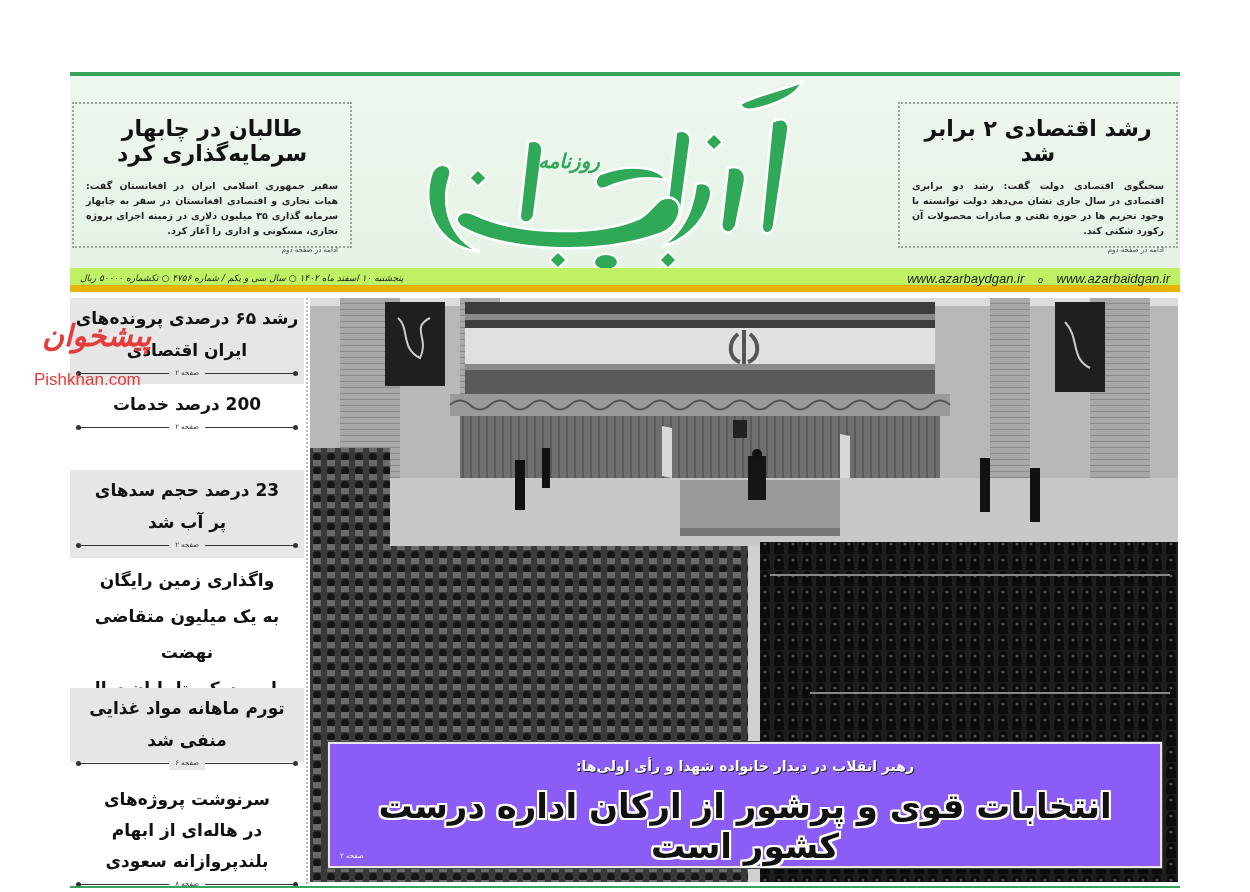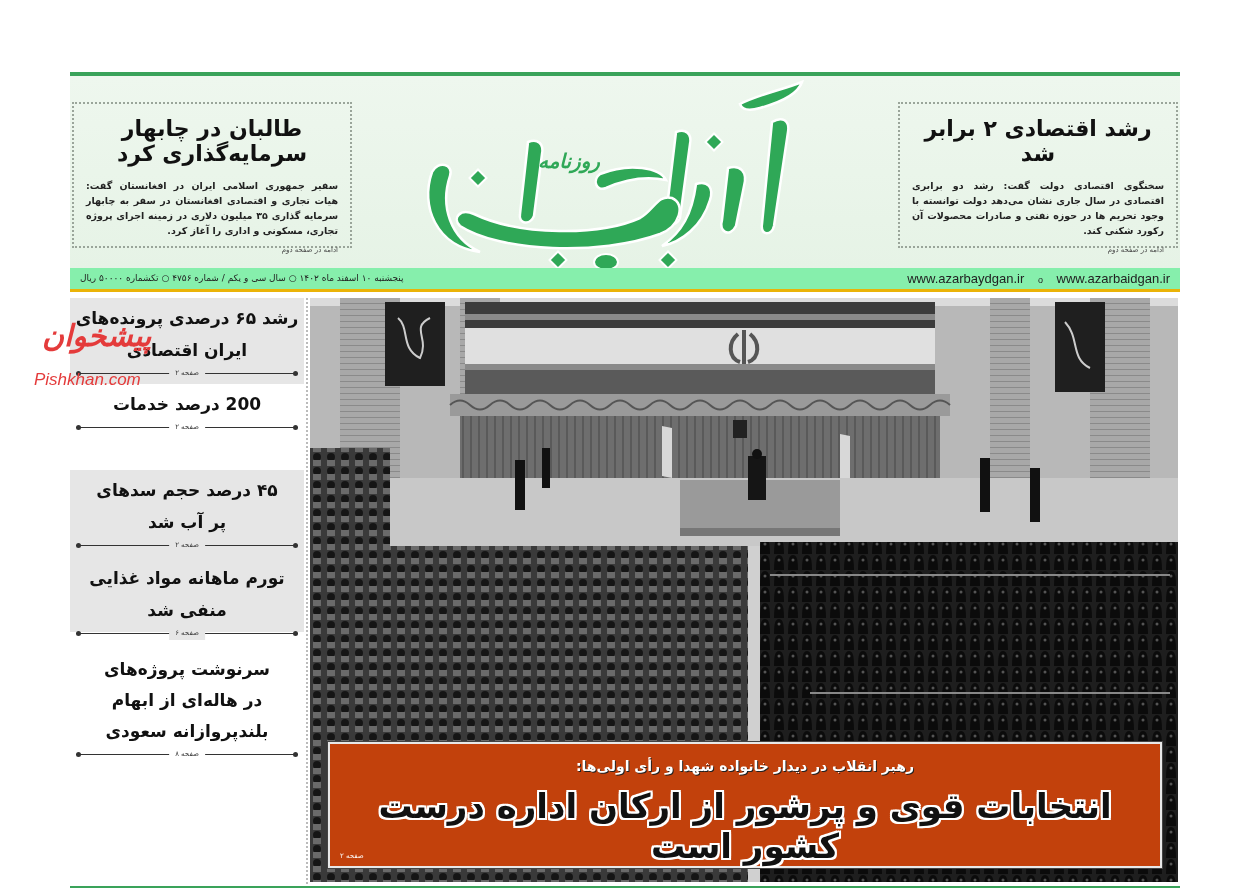--- a/index.html
+++ b/index.html
@@ -30,21 +30,21 @@
     font-size: 7px; color: #444; margin-top: 8px;
   }
 
   .logo-wrap {
     position: absolute; left: 340px; top: 0; width: 430px; height: 196px;
   }
   .logo-svg { position: absolute; left: 0; top: 0; }
 
   .dateline {
     position: absolute; left: 70px; top: 268px; width: 1110px; height: 24px;
-    border-bottom: 3px solid #eab308; background: #86efac;
+    border-bottom: 7px solid #eab308; background: #bef264; font-style: italic;
   }
   .dateline .date {
     position: absolute; left: 10px; top: 5px; direction: rtl;
     font-size: 9px; color: #222; font-family: "DejaVu Sans", sans-serif;
   }
   .dateline .sites {
     position: absolute; right: 10px; top: 3px; font-size: 13px; color: #222;
     font-family: "Liberation Sans", sans-serif;
   }
   .dateline .sites .sep { display: inline-block; margin: 0 10px; font-size: 9px; }
@@ -80,38 +80,37 @@
   .watermark {
     position: absolute; left: 34px; top: 318px; width: 130px; height: 80px; pointer-events: none;
   }
   .watermark .wm-fa {
     position: absolute; left: 8px; top: 0; font-size: 30px; color: #e43b3b; font-weight: bold;
     direction: rtl; font-family: "DejaVu Serif", serif; font-style: italic;
   }
   .watermark .wm-en {
     position: absolute; left: 0; top: 52px; font-size: 17px; color: #e43b3b;
     font-family: "Liberation Sans", sans-serif;
-    font-style: italic;
   }
 
   .vsep {
     position: absolute; left: 306px; top: 298px; width: 0; height: 586px;
     border-left: 2px dotted #bbb;
   }
 
   
   .photo {
     position: absolute; left: 310px; top: 298px; width: 868px; height: 584px;
     background: #2a2a2a; overflow: hidden;
   }
   .photo svg { display: block; }
 
   .caption-box {
     position: absolute; left: 328px; top: 742px; width: 834px; height: 126px;
-    background: #c2410c; border: 2px solid #e8e8e8; outline: 1px solid #444;
+    background: #8b5cf6; border: 2px solid #e8e8e8; outline: 1px solid #444;
     direction: rtl; text-align: center;
   }
   .caption-box .kicker {
     font-family: "DejaVu Sans", sans-serif; font-size: 14px; color: #fff; font-weight: bold;
     margin-top: 14px; text-shadow: 1px 1px 0 #222;
   }
   .caption-box .headline {
     font-family: "DejaVu Sans", sans-serif; font-size: 34px; color: #111; font-weight: bold;
     margin-top: 12px; letter-spacing: -1px;
     text-shadow: -2px -2px 0 #fff, 2px -2px 0 #fff, -2px 2px 0 #fff, 2px 2px 0 #fff,
@@ -208,31 +207,44 @@
     <div class="divider">
       <div class="line"></div>
       <div class="dot" style="left:0"></div>
       <div class="dot" style="right:0"></div>
       <div class="pg">صفحه ۲</div>
     </div>
   </div>
 
   <div class="story shaded" style="height:88px;">
     <div class="hl">
-      <div>۴۵ درصد حجم سدهای</div>
+      <div>23 درصد حجم سدهای</div>
       <div>پر آب شد</div>
     </div>
     <div class="divider">
       <div class="line"></div>
       <div class="dot" style="left:0"></div>
       <div class="dot" style="right:0"></div>
       <div class="pg">صفحه ۲</div>
     </div>
   </div>
 
+  <div class="story plain" style="height:130px;">
+    <div class="hl" style="line-height:36px;">
+      <div>واگذاری زمین رایگان</div>
+      <div>به یک میلیون متقاضی نهضت</div>
+      <div>ملی مسکن تا پایان سال جاری</div>
+    </div>
+    <div class="divider">
+      <div class="line"></div>
+      <div class="dot" style="left:0"></div>
+      <div class="dot" style="right:0"></div>
+      <div class="pg">صفحه ۲</div>
+    </div>
+  </div>
 
   <div class="story shaded" style="height:74px;">
     <div class="hl">
       <div>تورم ماهانه مواد غذایی</div>
       <div>منفی شد</div>
     </div>
     <div class="divider">
       <div class="line"></div>
       <div class="dot" style="left:0"></div>
       <div class="dot" style="right:0"></div>

